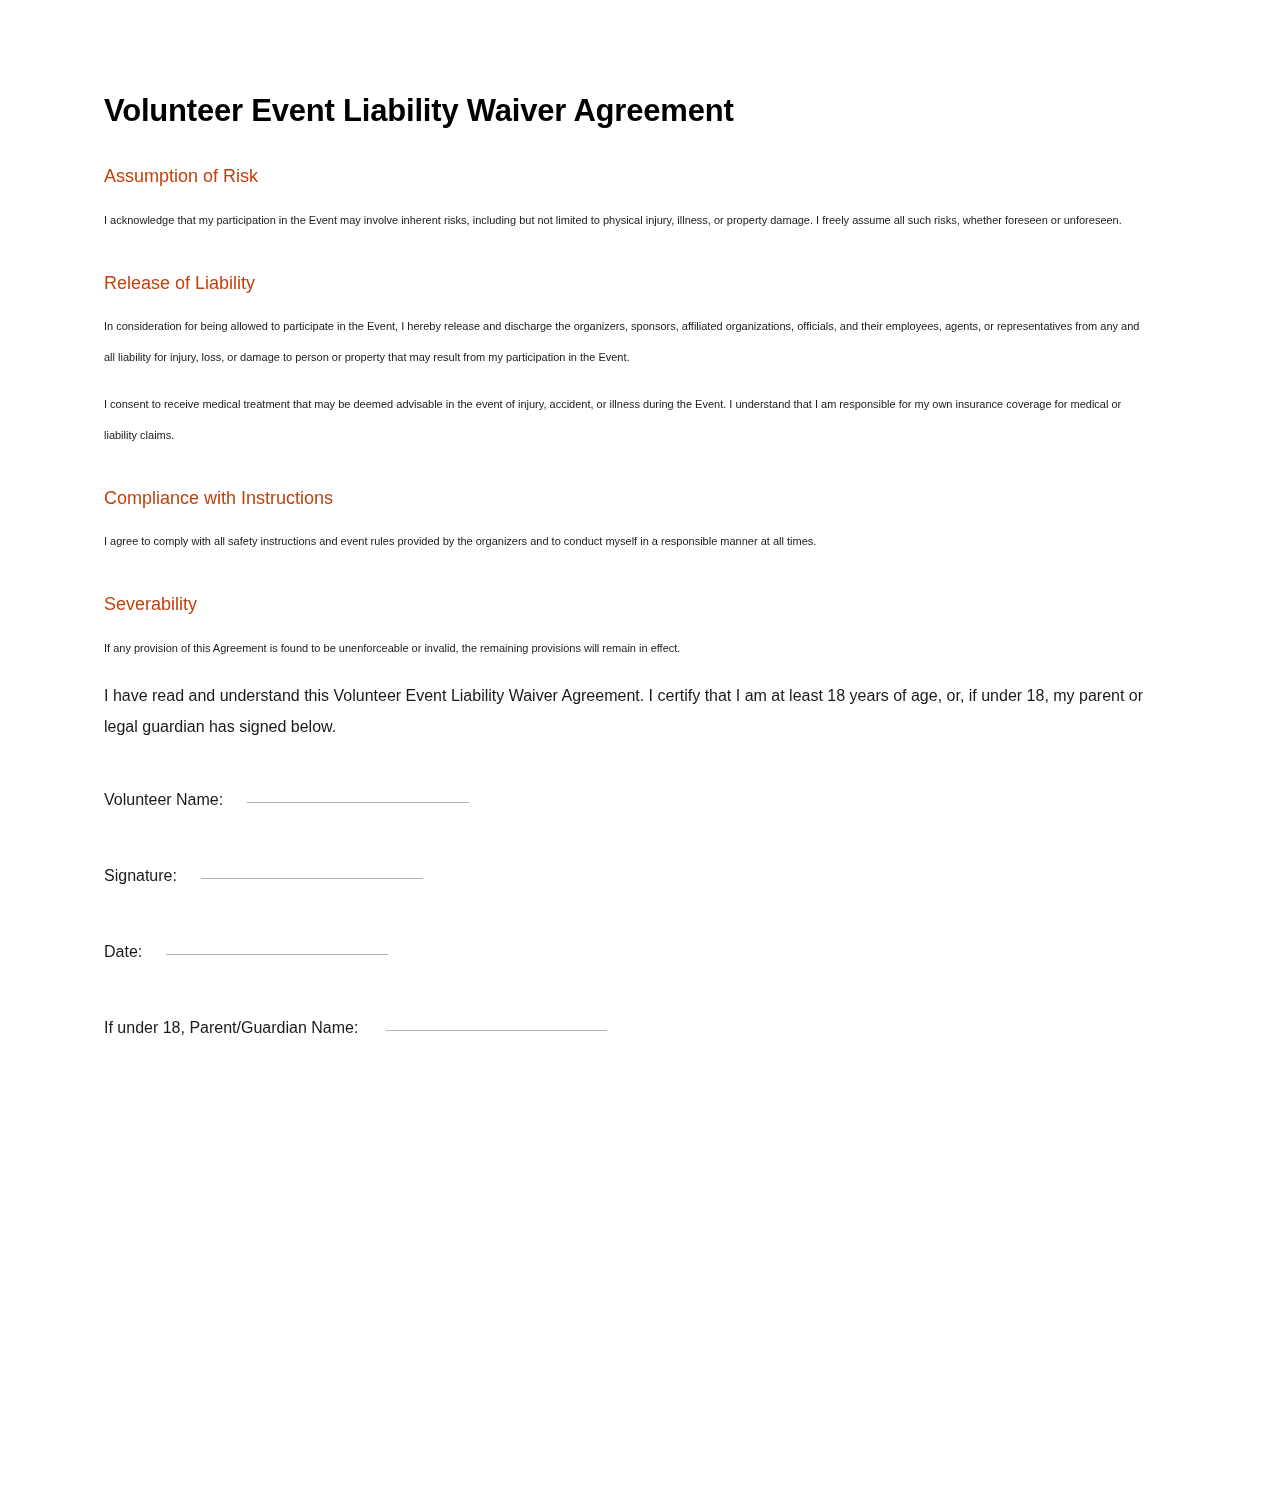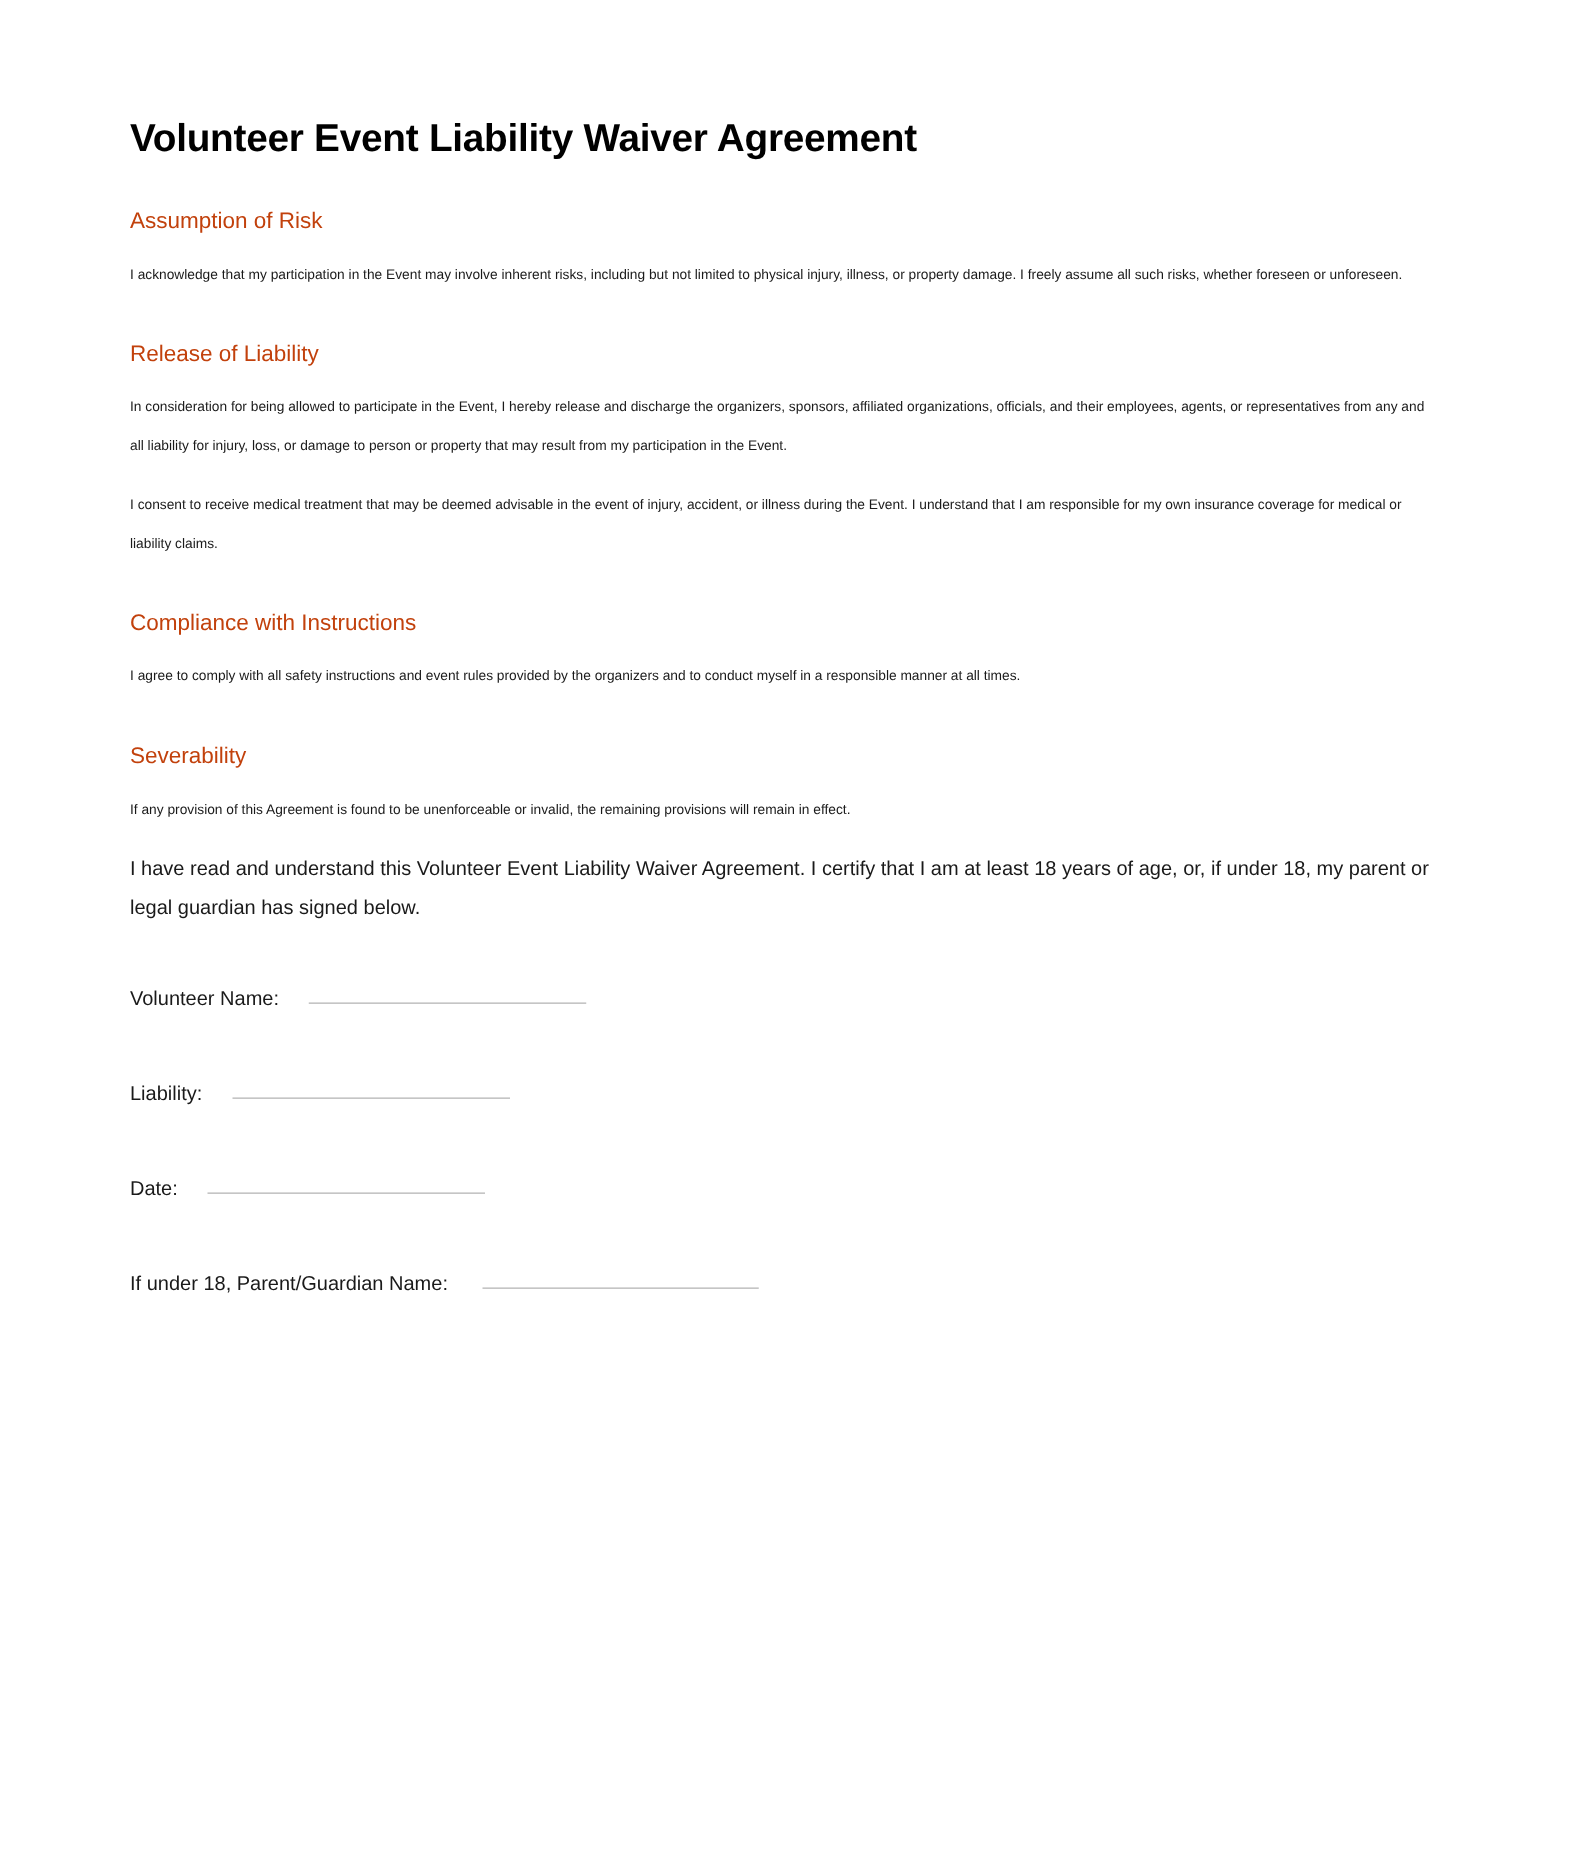--- a/index.html
+++ b/index.html
@@ -150,21 +150,21 @@
     <p class="closing">I have read and understand this Volunteer Event Liability Waiver Agreement. I certify that I am at least 18 years of age, or, if under 18, my parent or legal guardian has signed below.</p>
 
     <div class="sign-block">
 
       <div class="sign-row">
         <span class="sign-label">Volunteer Name:</span>
         <span class="sign-line"></span>
       </div>
 
       <div class="sign-row">
-        <span class="sign-label">Liability:</span>
+        <span class="sign-label">Signature:</span>
         <span class="sign-line"></span>
       </div>
 
       <div class="sign-row">
         <span class="sign-label">Date:</span>
         <span class="sign-line"></span>
       </div>
 
       <div class="sign-row guardian-name">
         <span class="sign-label">If under 18, Parent/Guardian Name:</span>

